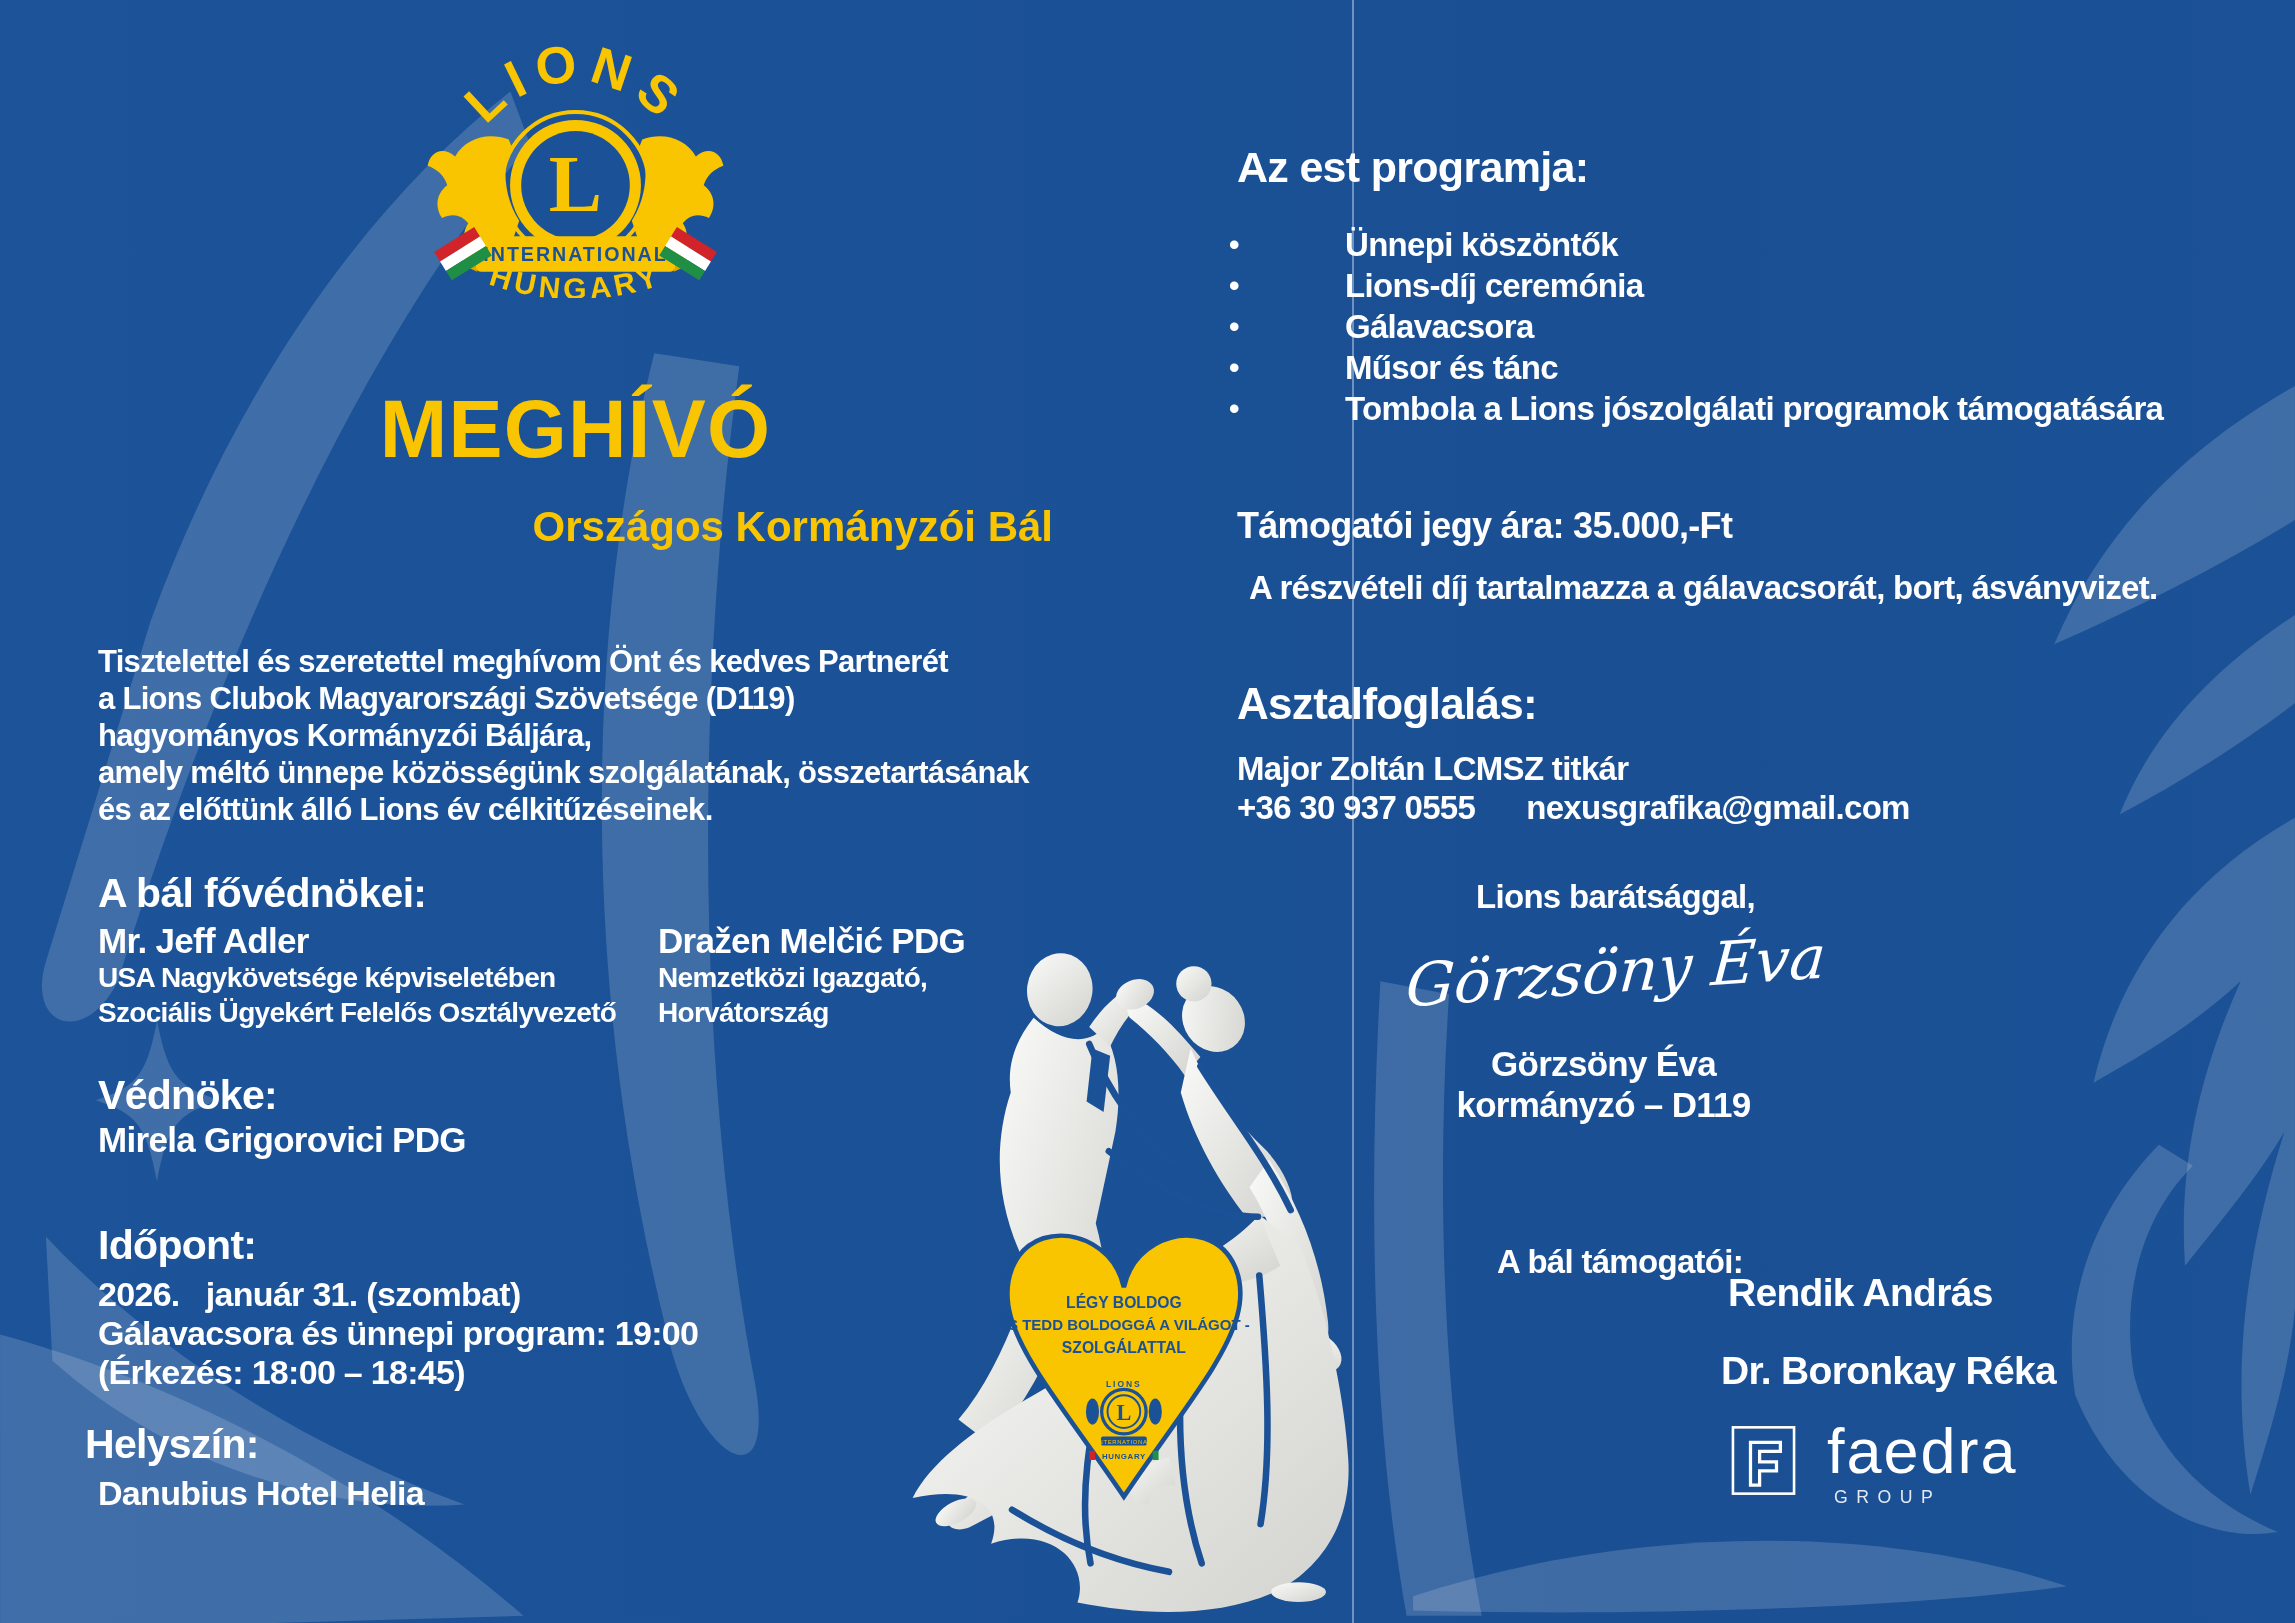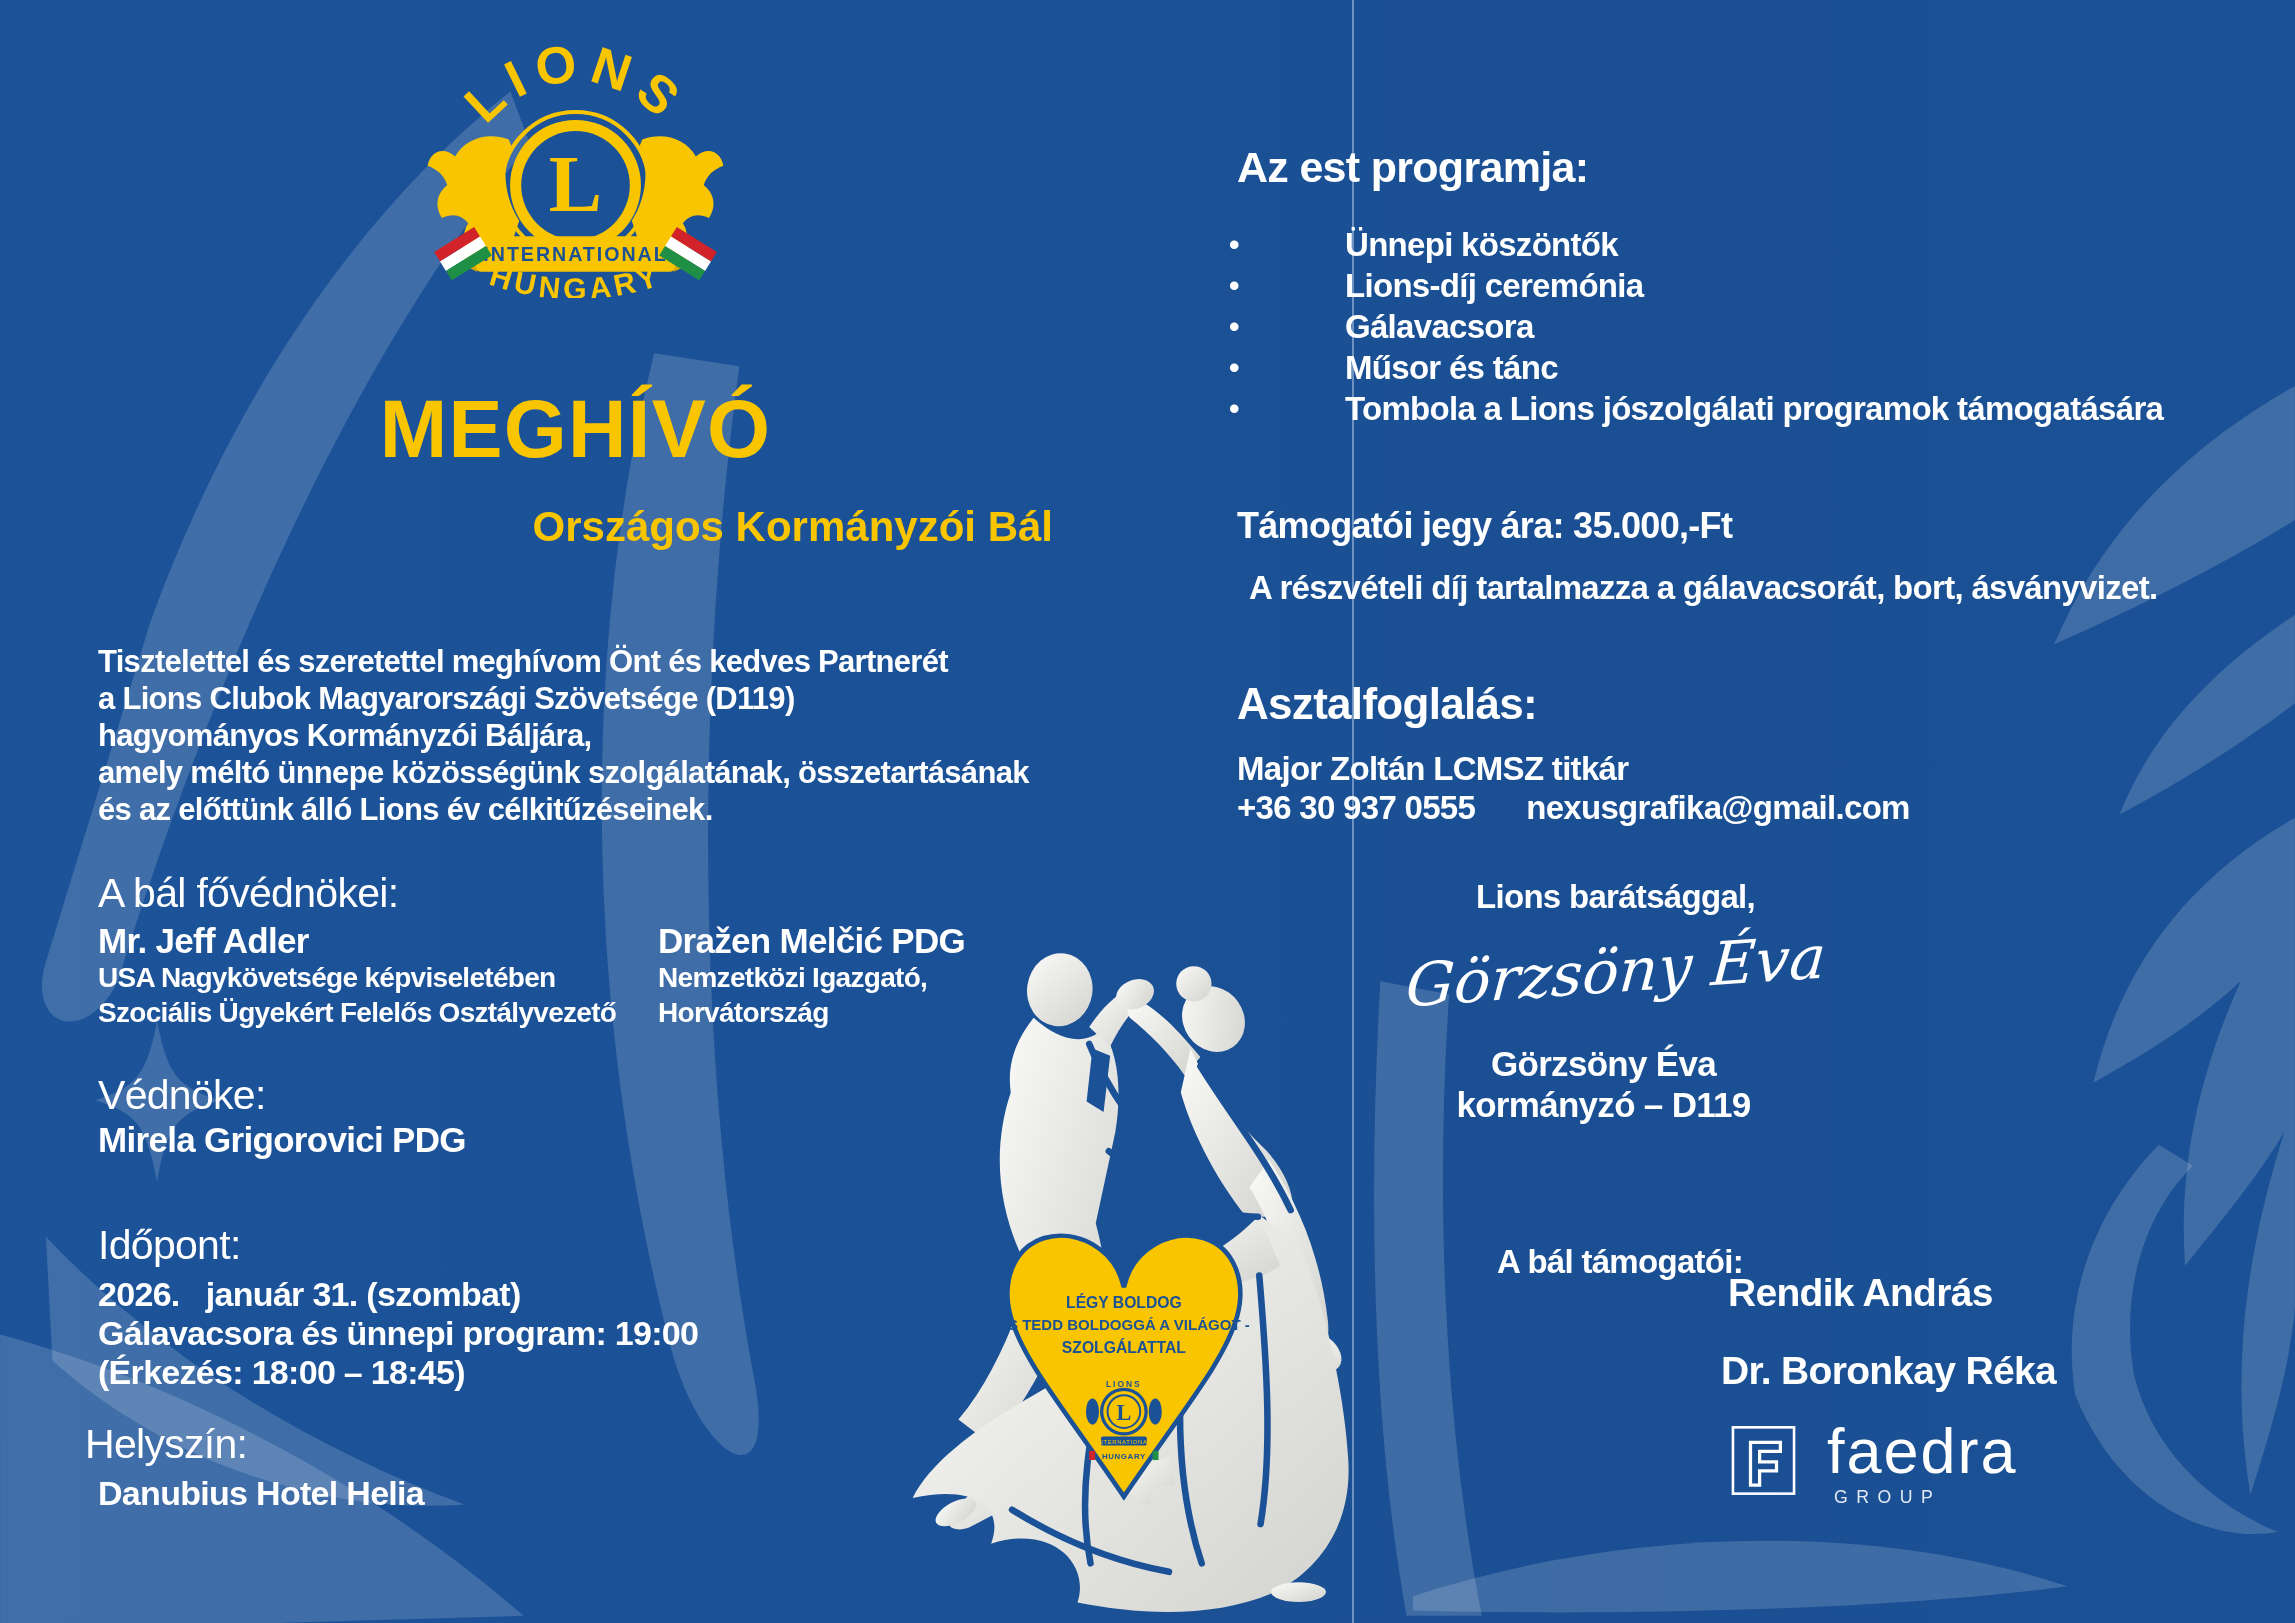--- a/index.html
+++ b/index.html
@@ -14,21 +14,21 @@
   .fold-line { position:absolute; top:0; height:1623px; width:2px;
     background:rgba(214,228,247,0.45); }
 
   .title-wrap { left:98px; width:955px; text-align:center; }
   .main-title { top:383px; font-size:81px; font-weight:700; letter-spacing:1.3px; color:#f8c500; }
   .sub-title  { top:503px; font-size:42px;  font-weight:700; color:#f8c500;text-align:right; }
 
   .intro { left:98px; top:643px; width:1152px; font-size:31px; font-weight:700;
            line-height:37px; letter-spacing:-0.7px; }
 
-  .h-sec   { font-size:41px; font-weight:400; letter-spacing:-0.7px; }
+  .h-sec   { font-size:41px; font-weight:700; letter-spacing:-0.7px; }
   .t-name  { font-size:35px; font-weight:700; letter-spacing:-0.7px; }
   .t-sub   { font-size:28px; font-weight:700; letter-spacing:-0.7px; }
   .t-line  { font-size:34px; font-weight:700; letter-spacing:-0.7px; }
   .preserve-space { white-space:pre; }
 
   .program-head { left:1237px; top:143px; font-size:43px; font-weight:700; letter-spacing:-0.7px; }
   ul.program { left:1229px; top:224px; margin:0; padding:0; list-style:none; width:1021px; }
   ul.program li { position:relative; height:41px; padding-left:116px;
     font-size:33px; font-weight:700; letter-spacing:-0.7px; line-height:41px; }
   ul.program li::before { content:"•"; position:absolute; left:0; top:0;

